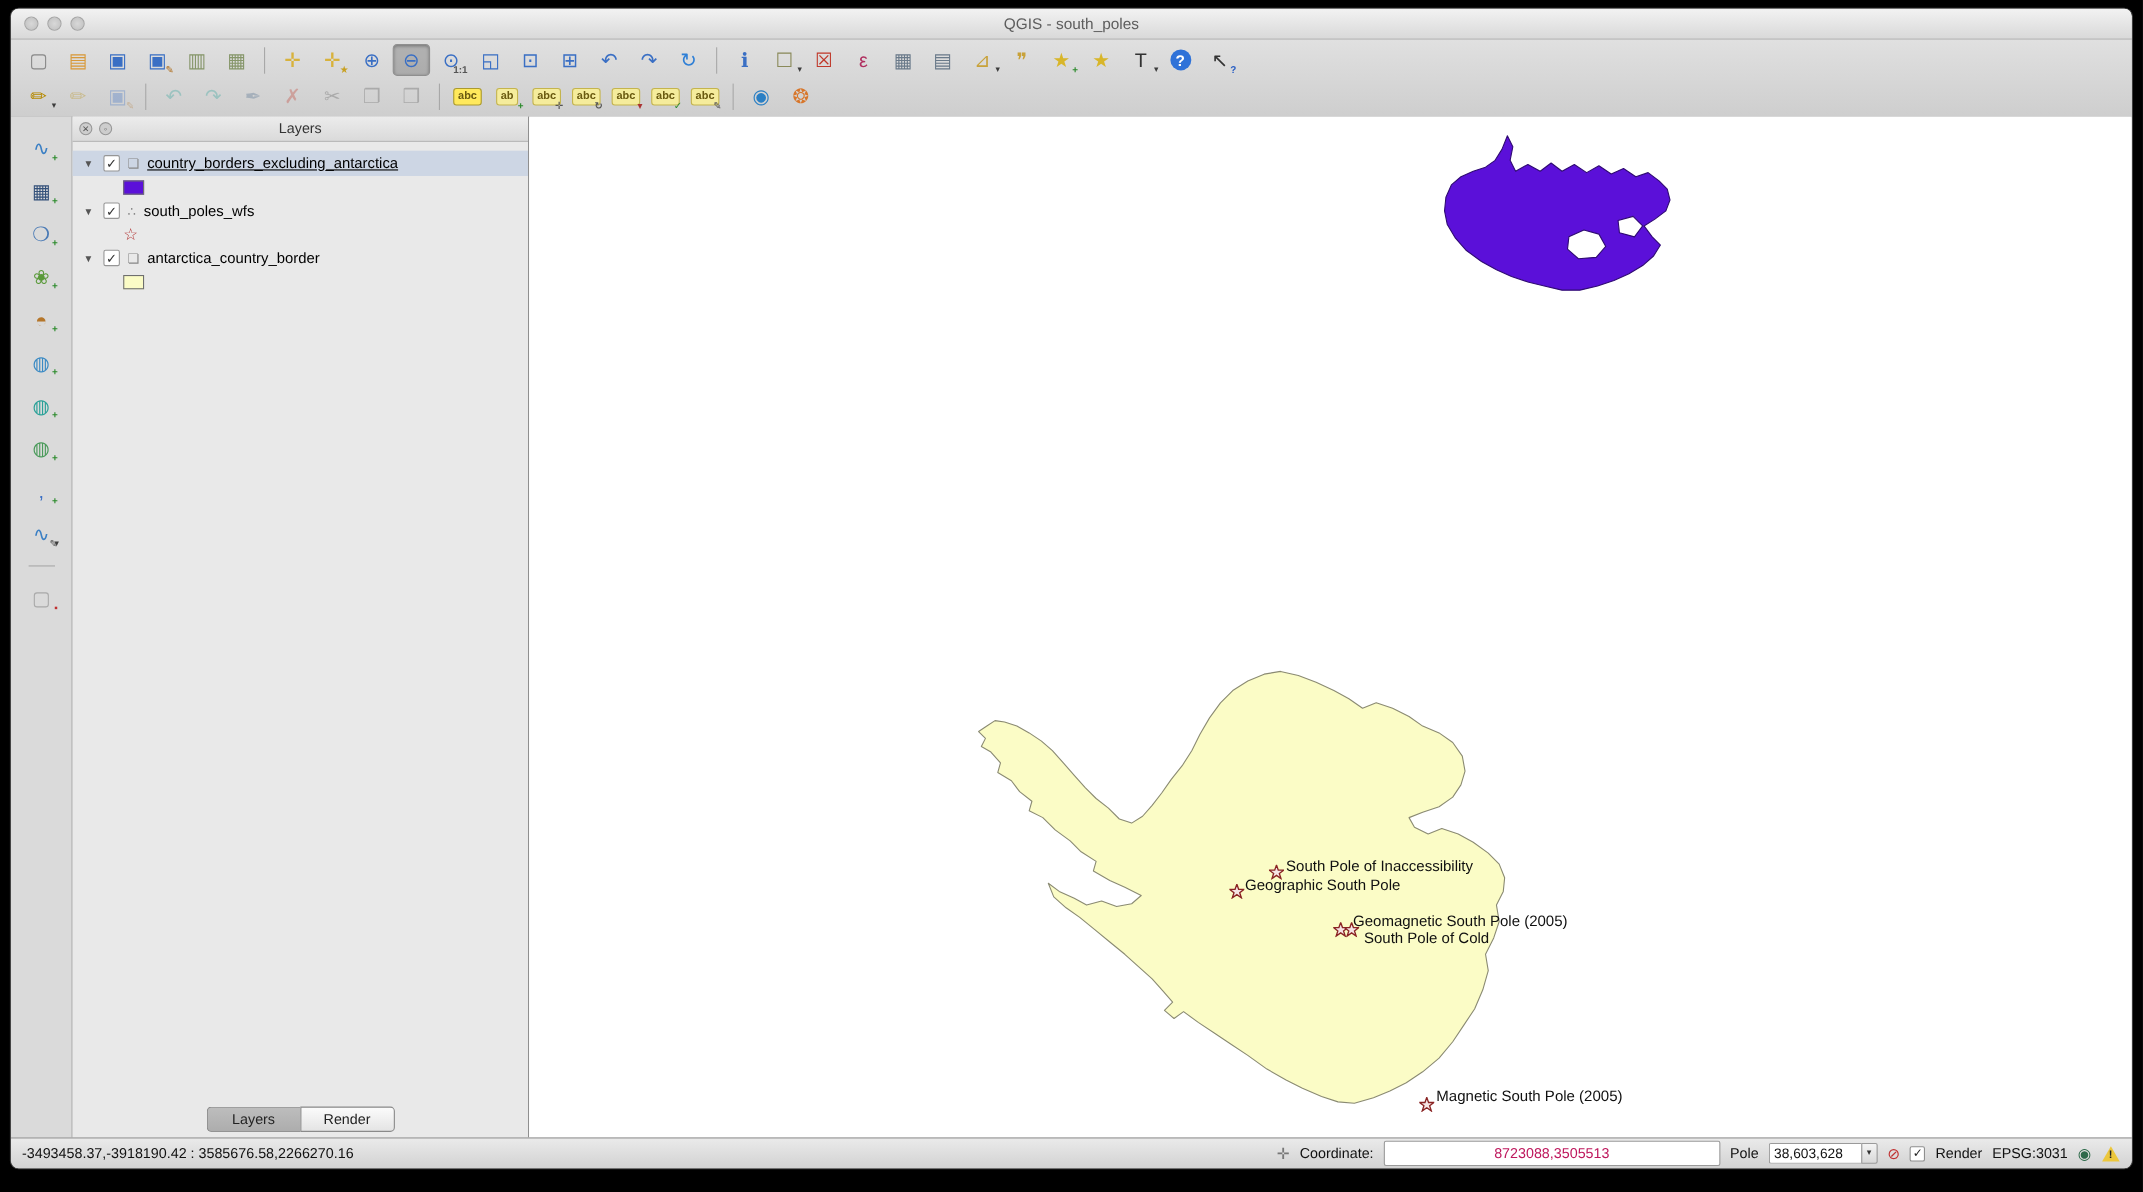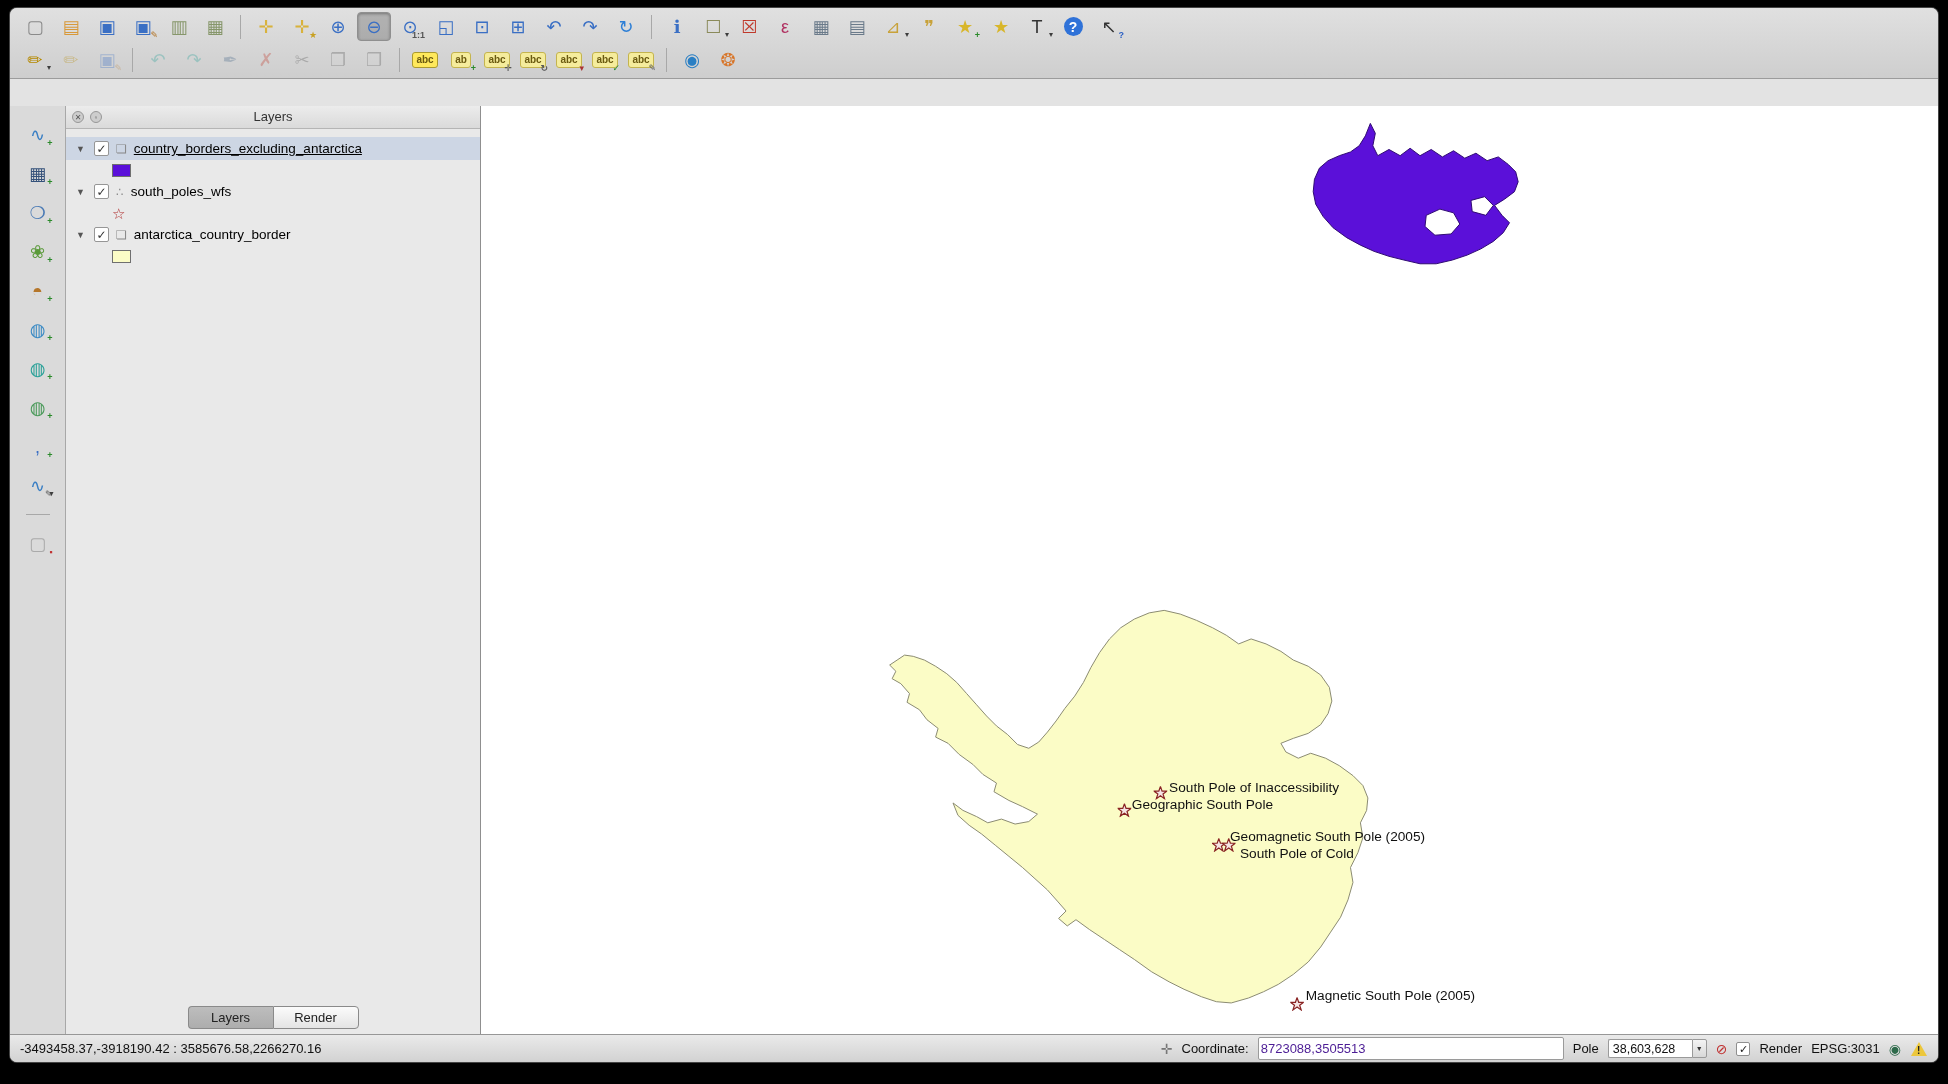--- a/index.html
+++ b/index.html
@@ -63,38 +63,46 @@
   
   .map-canvas{position:absolute;left:471px;top:98px;right:0;bottom:28px;background:#fff;}
   .map-canvas svg{width:100%;height:100%;display:block;}
   .map-label{font-size:11px;fill:#101010;font-family:"Liberation Sans","DejaVu Sans",sans-serif;}
   
   .statusbar{position:absolute;left:0;right:0;bottom:0;height:28px;background:linear-gradient(#eaeaea,#d2d2d2);
     border-top:1px solid #979797;display:flex;align-items:center;padding:0 10px;gap:9px;font-size:13px;color:#111;box-sizing:border-box;}
   .extents{margin-right:auto;}
   .sb-icon{font-size:14px;line-height:1;}
   .sb-input{width:300px;height:19px;border:1px solid #9a9a9a;border-radius:2px;background:#fff;font-size:13px;
-    font-family:inherit;color:#4c1d95;}
+    text-align:center;font-family:inherit;color:#be185d;}
   .scale-box{display:flex;align-items:center;}
   .scale-value{width:84px;height:19px;border:1px solid #9a9a9a;border-right:none;border-radius:2px 0 0 2px;background:#fff;
     font-size:12.5px;line-height:19px;padding:0 4px;box-sizing:border-box;}
   .scale-dd{width:15px;height:19px;border:1px solid #9a9a9a;border-radius:0 2px 2px 0;background:linear-gradient(#f4f4f4,#d8d8d8);
     font-size:7px;display:flex;align-items:center;justify-content:center;color:#333;box-sizing:border-box;}
   .sb-cbx{width:14px;height:14px;background:#fff;border:1px solid #8f8f8f;border-radius:2px;font-size:11px;
     line-height:13px;text-align:center;color:#222;box-sizing:border-box;}
   .warn{position:relative;width:18px;height:16px;}
   .warn::before{content:"";position:absolute;left:1px;top:1px;width:0;height:0;
     border-left:8px solid transparent;border-right:8px solid transparent;border-bottom:14px solid #ecc73c;}
   .warn::after{content:"!";position:absolute;left:7px;top:4px;font-size:10px;font-weight:bold;color:#222;}
 </style>
 </head>
 <body>
 
 <div class="window">
 
+  <div class="titlebar">
+    <div class="traffic">
+      <span class="light"></span>
+      <span class="light"></span>
+      <span class="light"></span>
+    </div>
+    <div class="wtitle">QGIS - south_poles</div>
+  </div>
 
   <div class="toolbar-block">
     <div class="trow" id="toolbar-main">
         <div class="tbtn">
           <span class="glyph" style="color: rgb(138, 138, 138);">▢</span>
         </div>
         <div class="tbtn">
           <span class="glyph" style="color: rgb(216, 153, 58);">▤</span>
         </div>
         <div class="tbtn">

